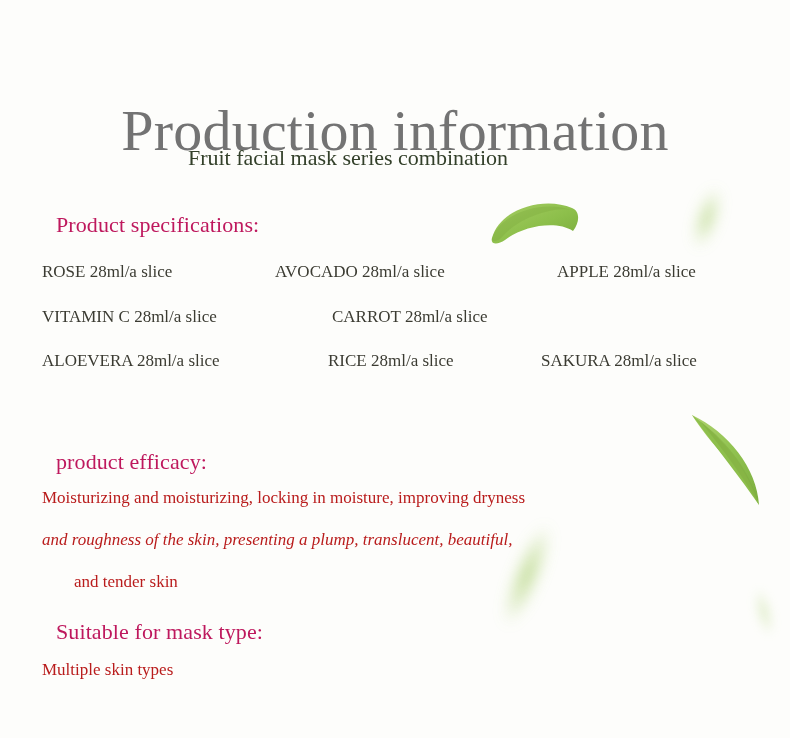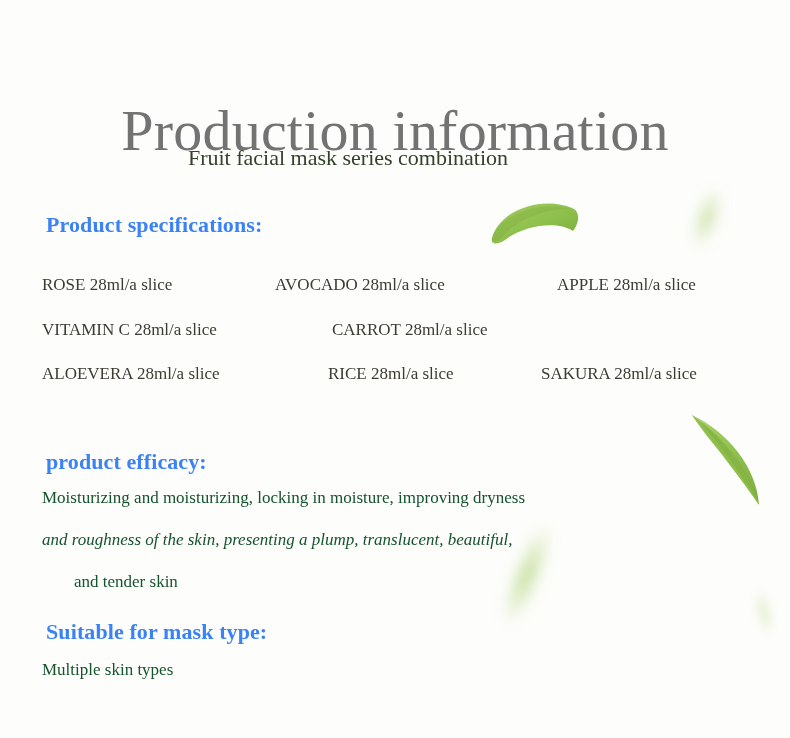--- a/index.html
+++ b/index.html
@@ -62,42 +62,42 @@
     width: 696px;
     text-align: center;
     font-size: 22px;
     line-height: 1.2;
     font-weight: 400;
     color: #33402a;
   }
 
   .section-heading {
     position: absolute;
-    left: 46px;
+    left: 56px;
     font-size: 22px;
-    font-weight: 700;
-    color: #3b82f6;
+    font-weight: 400;
+    color: #be185d;
     letter-spacing: 0.1px;
   }
   #heading-specs    { top: 212px; }
   #heading-efficacy { top: 449px; }
   #heading-skin     { top: 619px; }
 
   .spec-row {
     position: absolute;
     left: 0;
     width: 790px;
     height: 22px;
     font-size: 17px;
     color: #3b3b32;
     white-space: nowrap;
   }
   .spec-row .cell {
     position: absolute;
-    top: 13px;
+    top: 0;
     white-space: nowrap;
     text-align: center;
   }
   .spec-row .c0 { left: 42px; }
   .spec-row .c1 { left: 275px; }
   .spec-row .c2 { left: 557px; }
 
   .spec-row.r1 .c1 { left: 322px; margin-left: 10px; }
   .spec-row.r2 .c1 { left: 328px; }
   .spec-row.r2 .c2 { left: 541px; }
@@ -106,21 +106,21 @@
   #spec-row-0 { top: 262px; }
   #spec-row-1 { top: 307px; }
   #spec-row-2 { top: 351px; }
   #spec-row-3 { top: 396px; }
 
   .body-line {
     position: absolute;
     left: 42px;
     font-size: 17px;
     line-height: 22px;
-    color: #14532d;
+    color: #b91c1c;
     white-space: nowrap;
   }
   #efficacy-line-0 { top: 487px; }
   #efficacy-line-1 { top: 529px; font-style: italic; }
   #efficacy-line-2 { top: 571px; margin-left: 32px; }
   #skin-line-0     { top: 659px; }
 </style>
 </head>
 <body>
 

